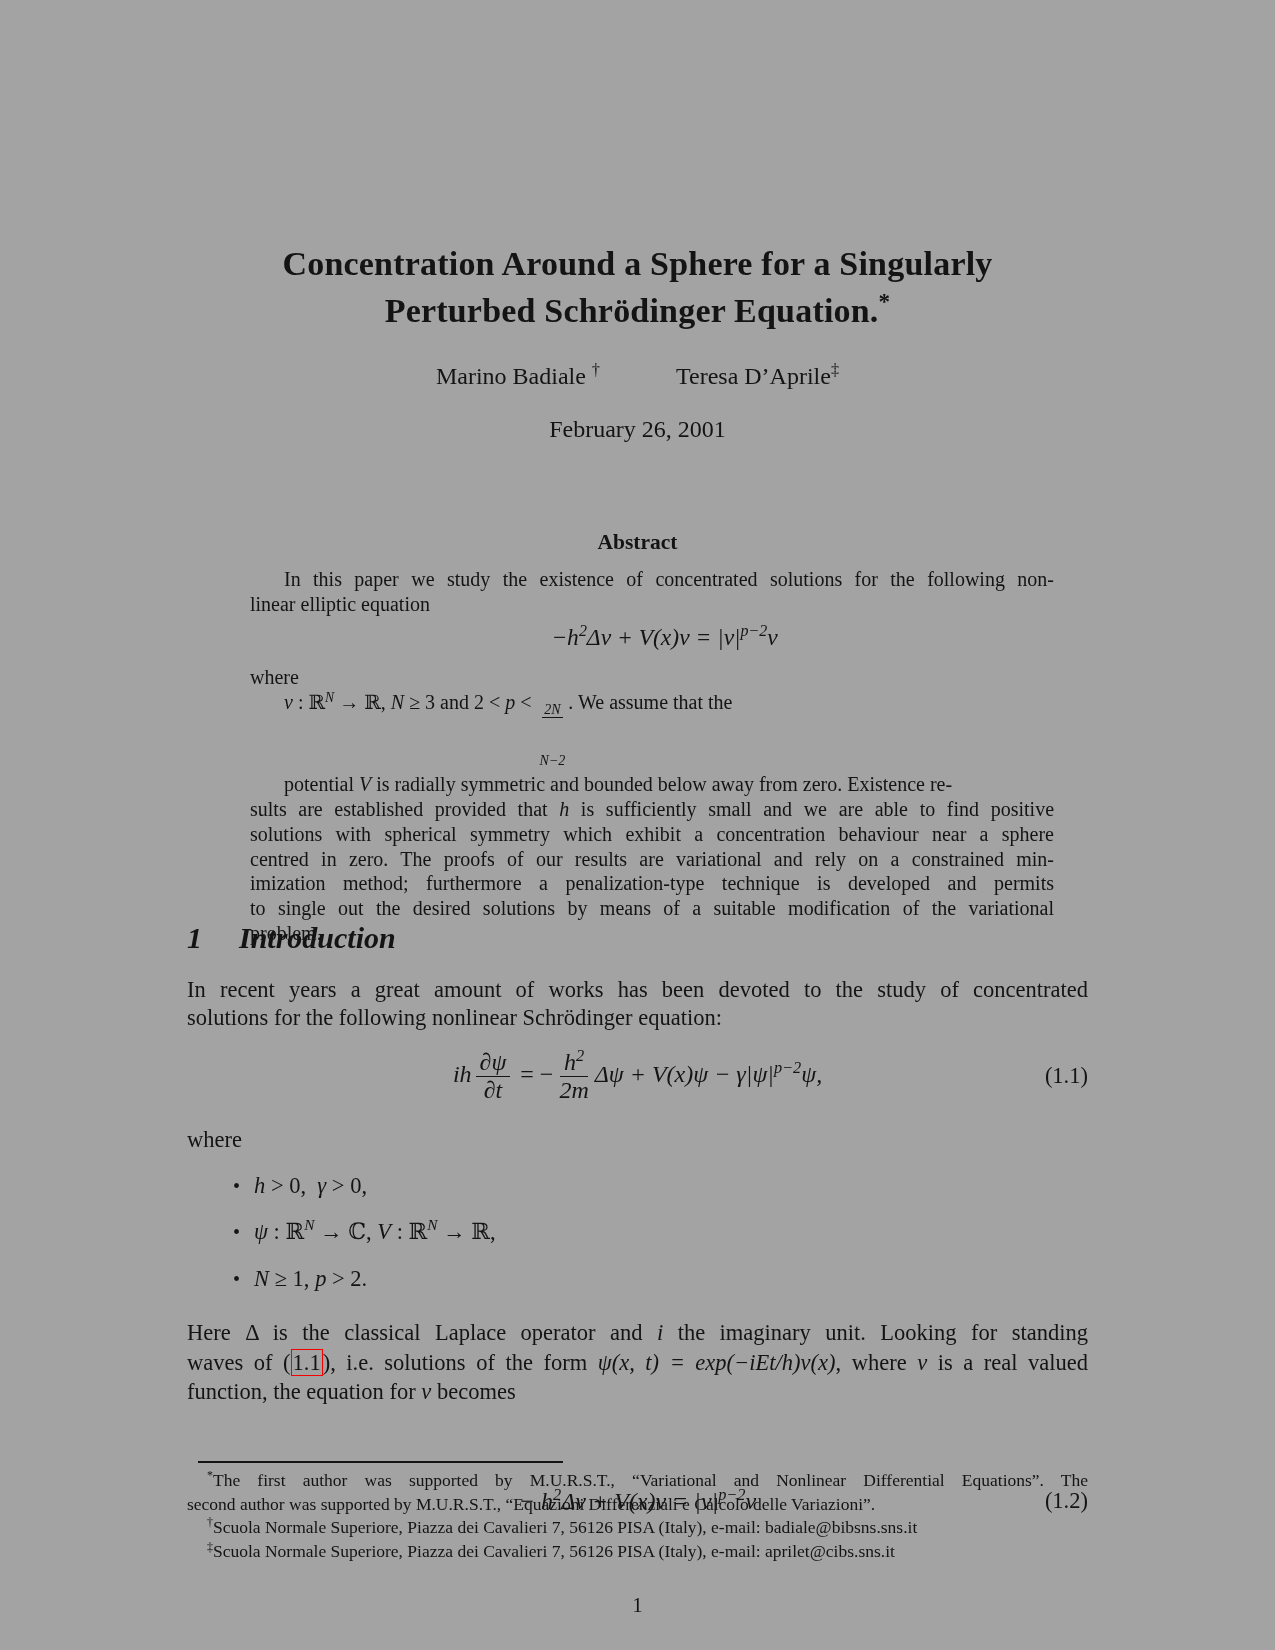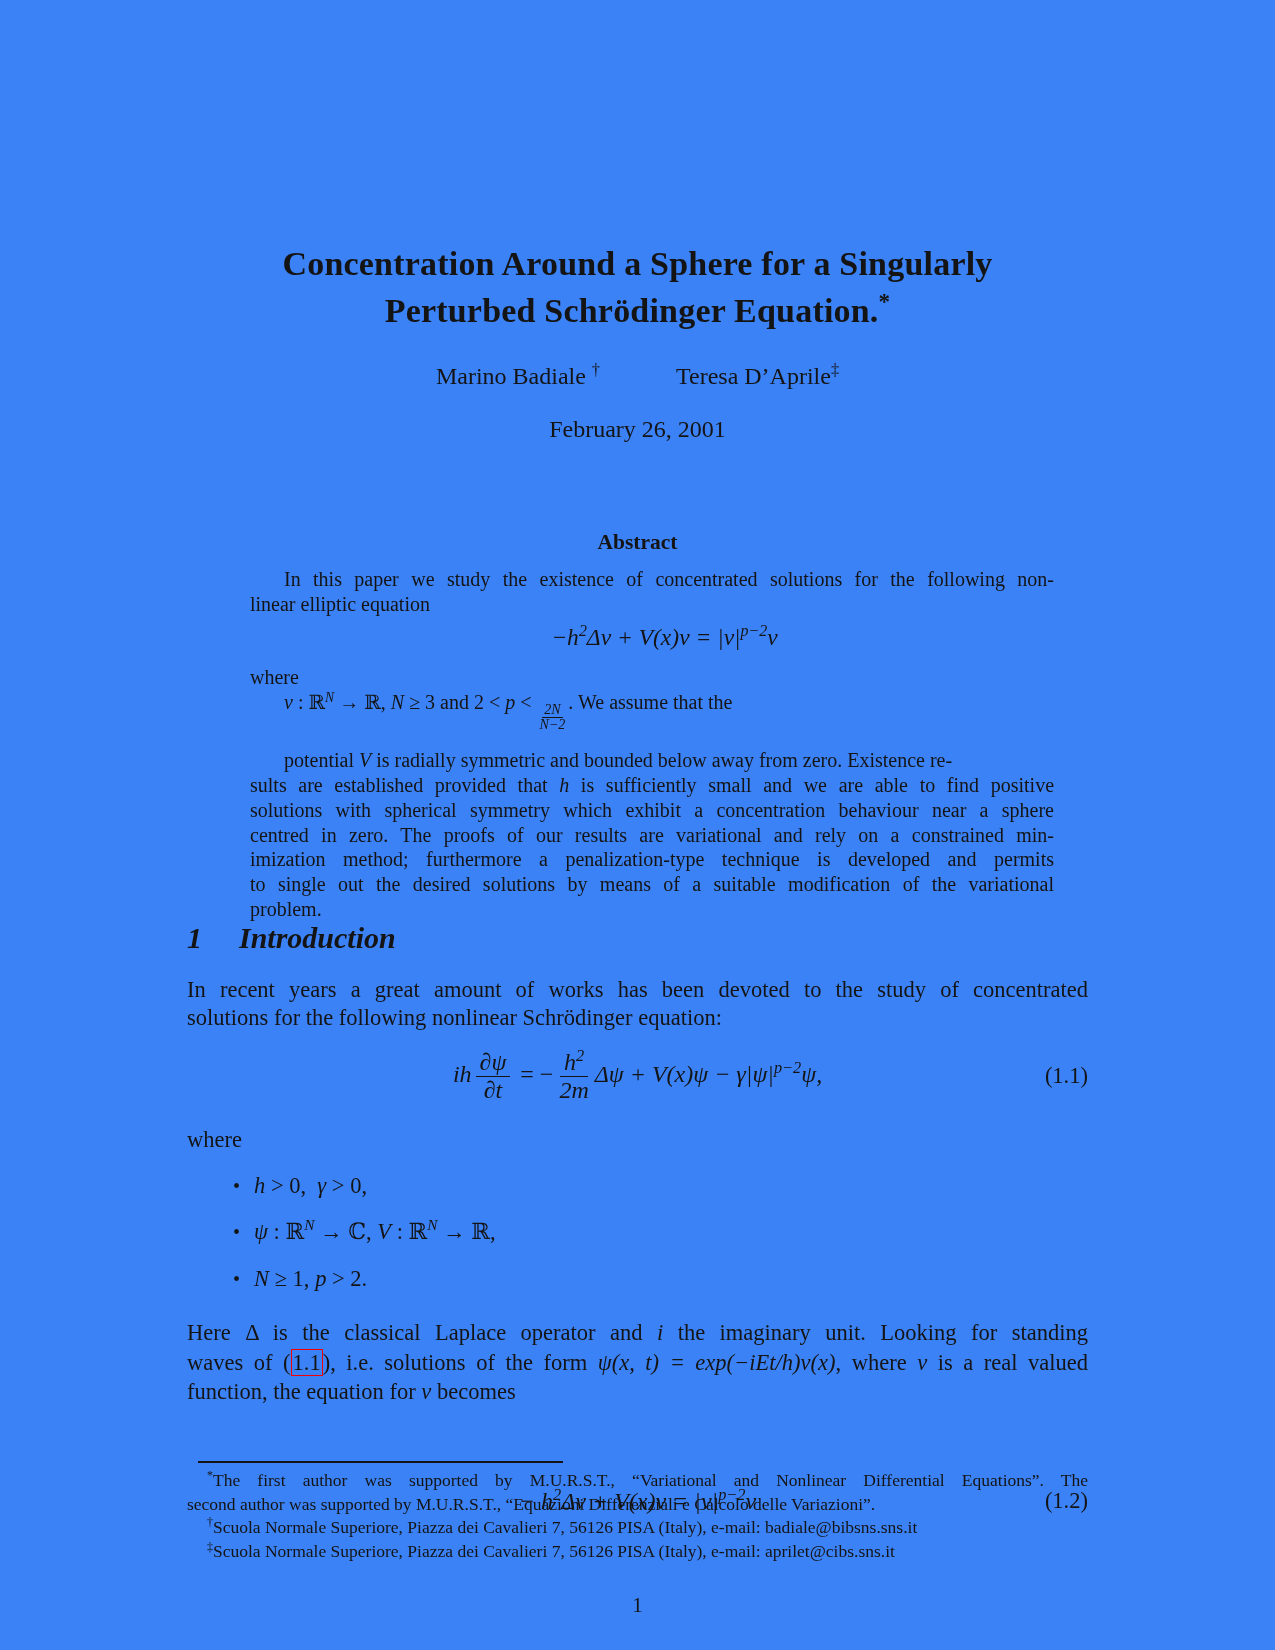--- a/index.html
+++ b/index.html
@@ -1,16 +1,16 @@
 <!DOCTYPE html>
 <html><head>
 <meta charset="utf-8">
 <style>
   html,body{margin:0;padding:0;background:#ffffff;}
-  #page{position:relative;width:1275px;height:1650px;background:#3b82f6;overflow:hidden;
+  #page{position:relative;width:1275px;height:1650px;background:#a3a3a3;overflow:hidden;
         font-family:"Liberation Serif","DejaVu Serif",serif;color:#141414;}
   .abs-pos{position:absolute;}
   .center{text-align:center;width:100%;}
   
   .title{font-size:34px;font-weight:bold;line-height:47px;letter-spacing:0.2px;}
   .authors{display:flex;justify-content:center;gap:76px;font-size:24px;}
   .date{font-size:24px;}
   
   .abs-head{font-size:21.5px;font-weight:bold;}
   .abs-body{font-size:20px;line-height:24.8px;}
@@ -31,21 +31,21 @@
   .k-i{font-style:italic;}
   .k-sup{font-size:0.68em;position:relative;top:-0.55em;}
   .k-isup{font-size:0.68em;position:relative;top:-0.55em;font-style:italic;}
   .k-box{border:1.6px solid #f30000;padding:0 1px;}
   span.seg{white-space:pre;}
   .frac{display:inline-flex;flex-direction:column;align-items:center;vertical-align:middle;
         line-height:1.12;margin:0 4px;text-align:center;}
   .frac .fnum{border-bottom:1.6px solid #141414;padding:0 4px;}
   .frac .fden{padding:0 2px;}
   .sfrac{font-size:0.70em;vertical-align:-0.35em;line-height:1.0;margin:0 3px;display:inline-flex;
-         flex-direction:column;align-items:center;text-align:right;}
+         flex-direction:column;align-items:center;text-align:right;gap:36px;}
   .sfrac .fnum{border-bottom:1.2px solid #141414;padding:0 2px;}
   
   .bullet-row{display:flex;align-items:baseline;margin-bottom:17.5px;font-size:22.5px;line-height:28px;}
   .bullet-dot{width:21px;flex:0 0 21px;font-size:20px;}
   
   .fn{font-size:17.5px;line-height:22.4px;}
   .fn-rule{position:absolute;background:#141414;height:1.6px;}
   .pagenum{font-size:21px;}
 </style>
 </head>
@@ -67,21 +67,21 @@
 
   <div class="abs-pos center abs-head" style="top:530px;left:0;">Abstract</div>
 
   <div class="abs-pos abs-body" style="top:567px;left:250px;width:804px;">
     <div class="absline indent just">In this paper we study the existence of concentrated solutions for the following non-</div>
     <div class="absline">linear elliptic equation</div>
     <div class="eqrow" style="height:40px;margin:2px 0 3px 0;">
       <span class="eqmath"><span class="seg k-i">−h</span><span class="seg k-isup">2</span><span class="seg k-i">Δv + V(x)v = |v|</span><span class="seg k-isup">p−2</span><span class="seg k-i">v</span></span>
     </div>
     <div class="absline" style="margin-top:6px;">where</div>
-    <div class="absline indent" style="margin:1px 0 16px 0;"><span class="seg k-i">v</span><span class="seg"> : ℝ</span><span class="seg k-isup">N</span><span class="seg"> → ℝ, </span><span class="seg k-i">N</span><span class="seg"> ≥ 3 and 2 &lt; </span><span class="seg k-i">p</span><span class="seg"> &lt; </span><span class="sfrac">
+    <div class="absline indent" style="margin:1px 0 4px 0;"><span class="seg k-i">v</span><span class="seg"> : ℝ</span><span class="seg k-isup">N</span><span class="seg"> → ℝ, </span><span class="seg k-i">N</span><span class="seg"> ≥ 3 and 2 &lt; </span><span class="seg k-i">p</span><span class="seg"> &lt; </span><span class="sfrac">
           <span class="fnum"><span class="seg k-i">2N</span></span>
           <span class="fden"><span class="seg k-i">N−2</span></span>
         </span><span class="seg">. We assume that the</span></div>
     <div class="absline indent"><span class="seg">potential </span><span class="seg k-i">V</span><span class="seg"> is radially symmetric and bounded below away from zero. Existence re-</span></div>
     <div class="absline just"><span class="seg">sults are established provided that </span><span class="seg k-i">h</span><span class="seg"> is sufficiently small and we are able to find positive</span></div>
     <div class="absline just">solutions with spherical symmetry which exhibit a concentration behaviour near a sphere</div>
     <div class="absline just">centred in zero. The proofs of our results are variational and rely on a constrained min-</div>
     <div class="absline just">imization method; furthermore a penalization-type technique is developed and permits</div>
     <div class="absline just">to single out the desired solutions by means of a suitable modification of the variational</div>
     <div class="absline">problem.</div>

